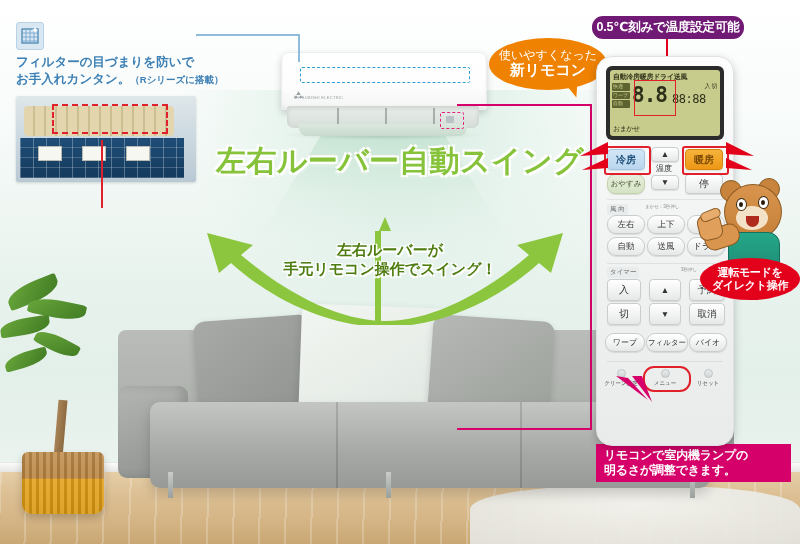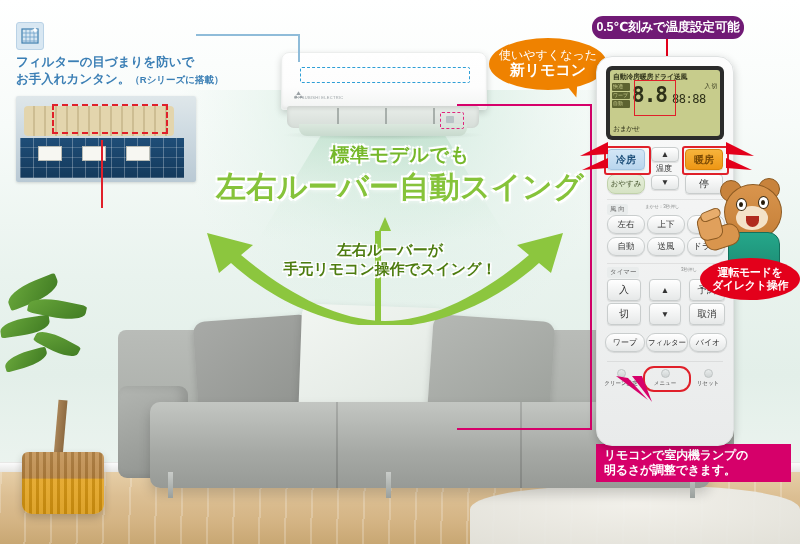--- a/index.html
+++ b/index.html
@@ -261,21 +261,20 @@
     <div class="ac-lamp-dash"></div>
   </div>
 
   <svg class="arrows" viewBox="0 0 400 110">
     <path d="M196,108 C196,66 196,40 196,16 L206,16 L200,2 L194,16 L190,16 C190,40 190,66 190,108 Z" fill="#8cc63e" stroke="none"></path>
     <path d="M200,106 C150,106 96,74 56,40 L68,30 L22,18 L34,58 L46,48 C88,86 146,112 200,112 Z" fill="#8cc63e"></path>
     <path d="M200,106 C250,106 304,74 344,40 L332,30 L378,18 L366,58 L354,48 C312,86 254,112 200,112 Z" fill="#8cc63e"></path>
   </svg>
 
   <div class="hl">
-    <div class="hl-sm">標準モデルでも</div>
     <div class="hl-big">左右ルーバー自動スイング</div>
   </div>
   <div class="sub">
     <div>左右ルーバーが</div>
     <div>手元リモコン操作でスイング！</div>
   </div>
 
   <div class="fl-head">
     <div class="fl-icon">
       <svg viewBox="0 0 26 26" width="26" height="26">

